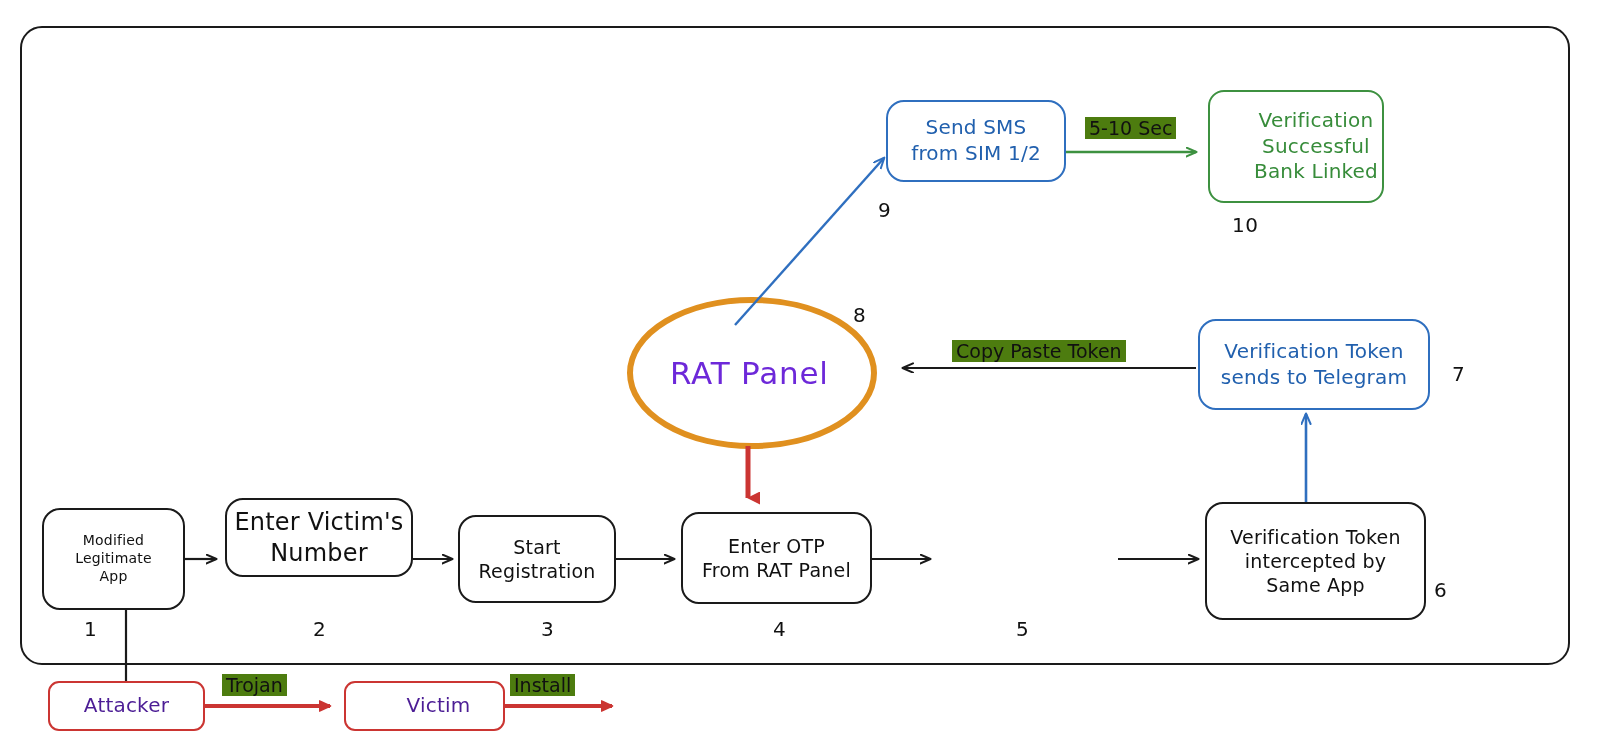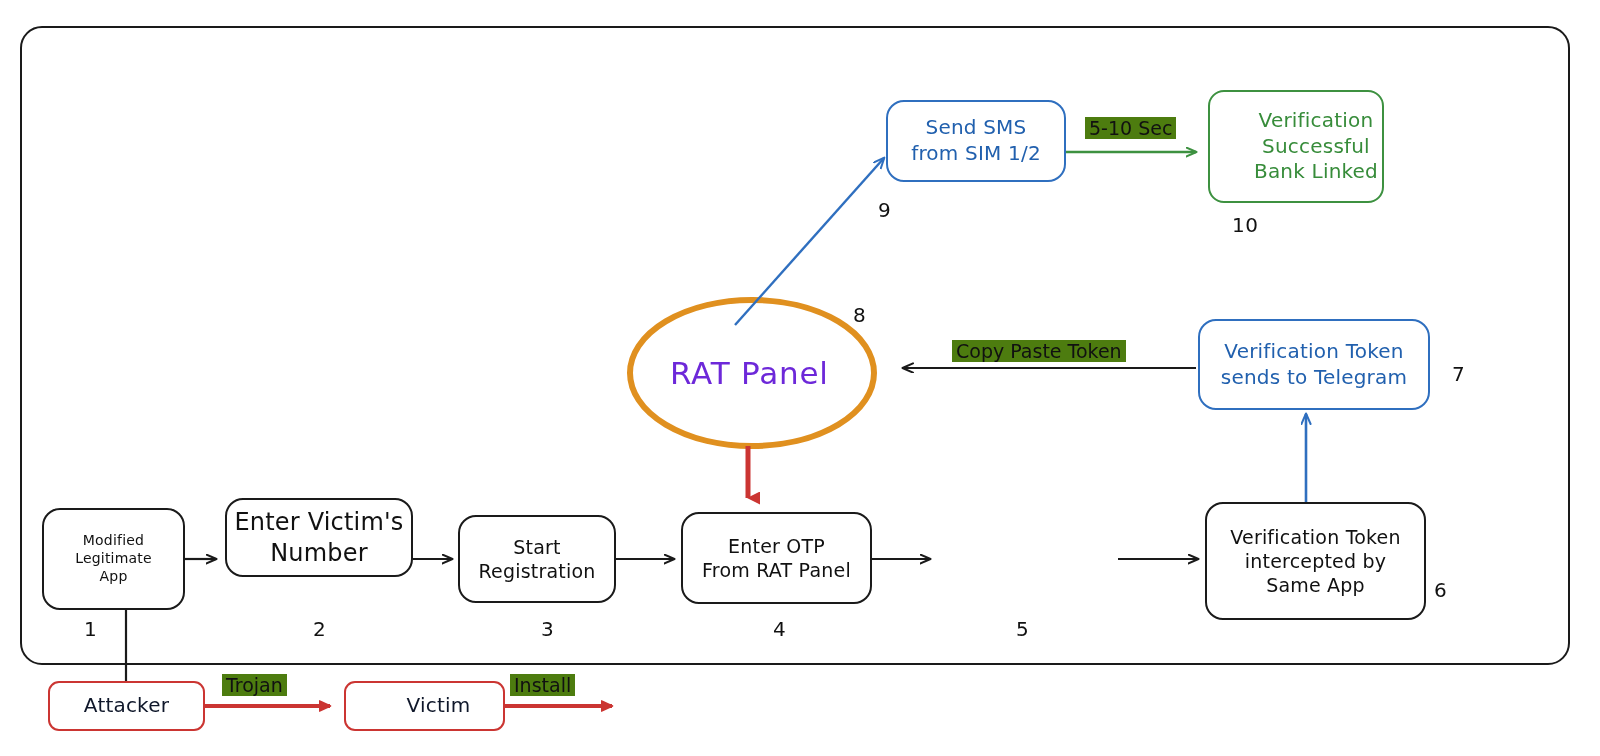--- a/index.html
+++ b/index.html
@@ -40,21 +40,21 @@
     border-width: 2.2px;
     border-radius: 18px;
     font-family: "DejaVu Sans", sans-serif;
     line-height: 1.28;
     letter-spacing: 0.2px;
     white-space: pre-line;
   }
   .node.black  { border-color: #1a1a1a; color: #111111; }
   .node.blue   { border-color: #2f6fbf; color: #2160ae; }
   .node.green  { border-color: #3d9140; color: #378c3a; padding-left: 40px; }
-  .node.red    { border-color: #cb3532; color: #0f172a; border-radius: 11px; }
+  .node.red    { border-color: #cb3532; color: #4c1d95; border-radius: 11px; }
   .node-text { display: block; }
 
   .num {
     position: absolute;
     font-family: "DejaVu Sans", sans-serif;
     font-size: 20px;
     color: #111111;
     letter-spacing: 0.5px;
   }
   .edge-label {

